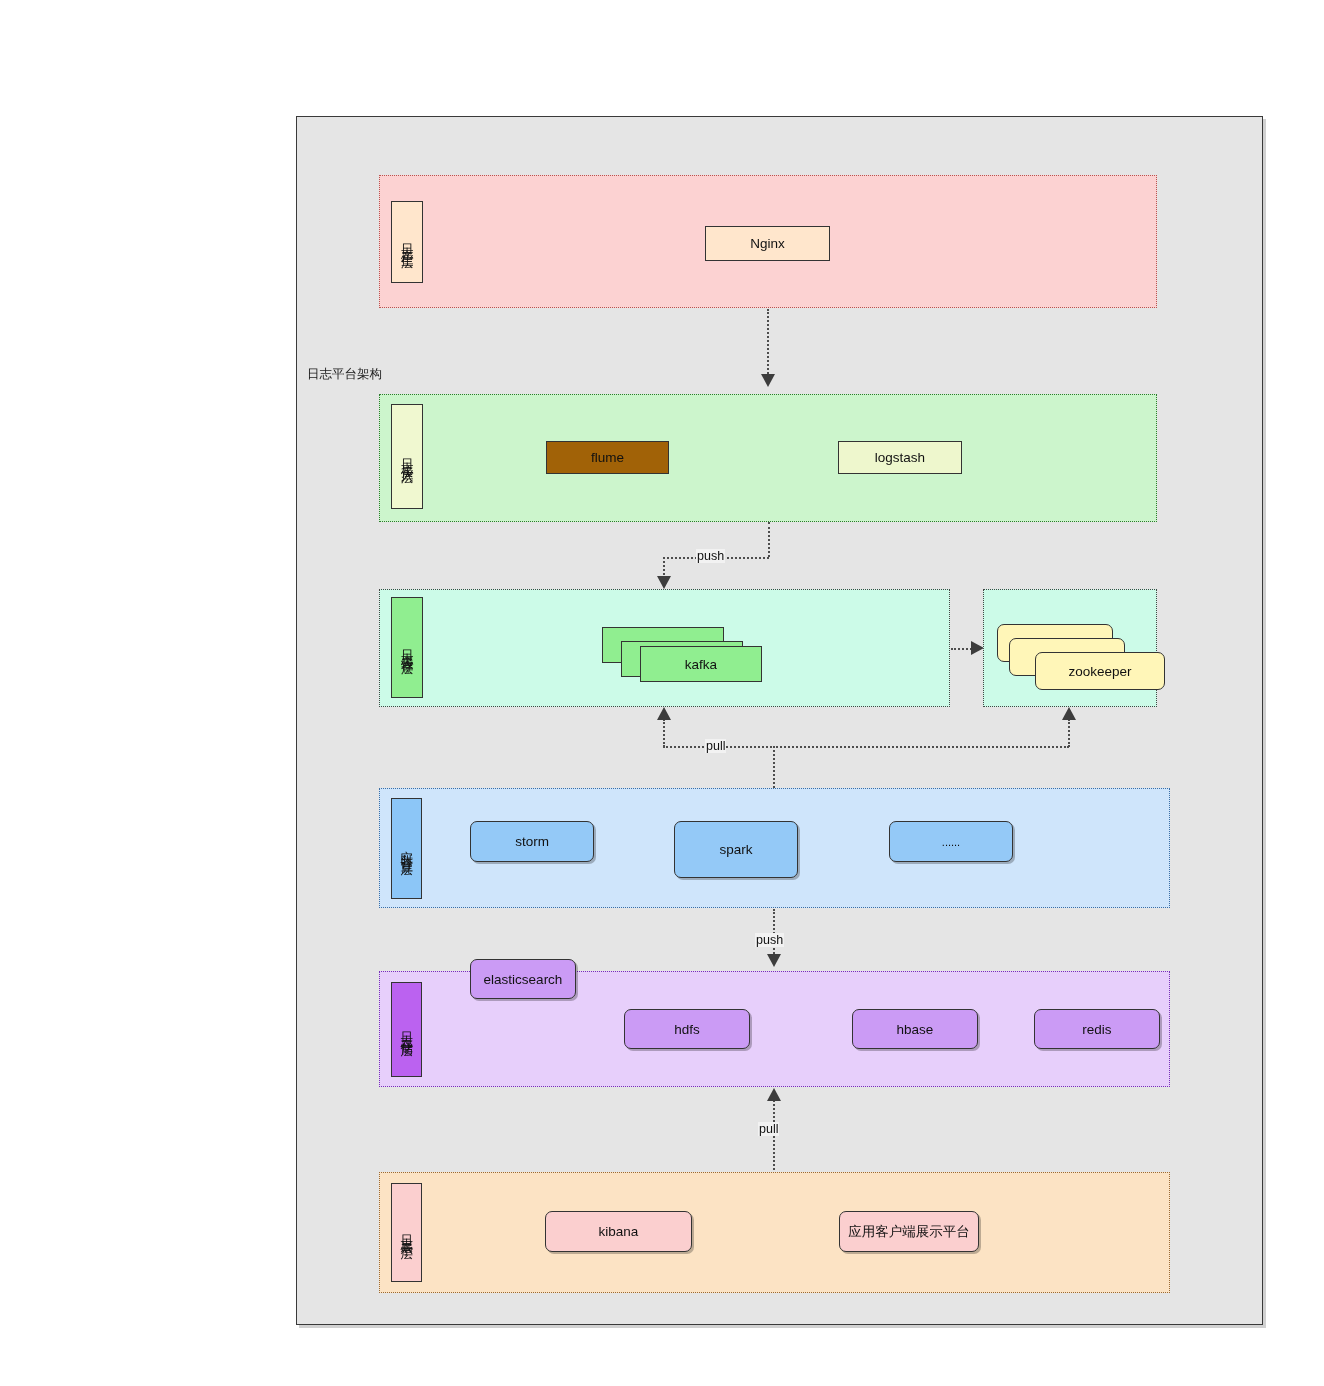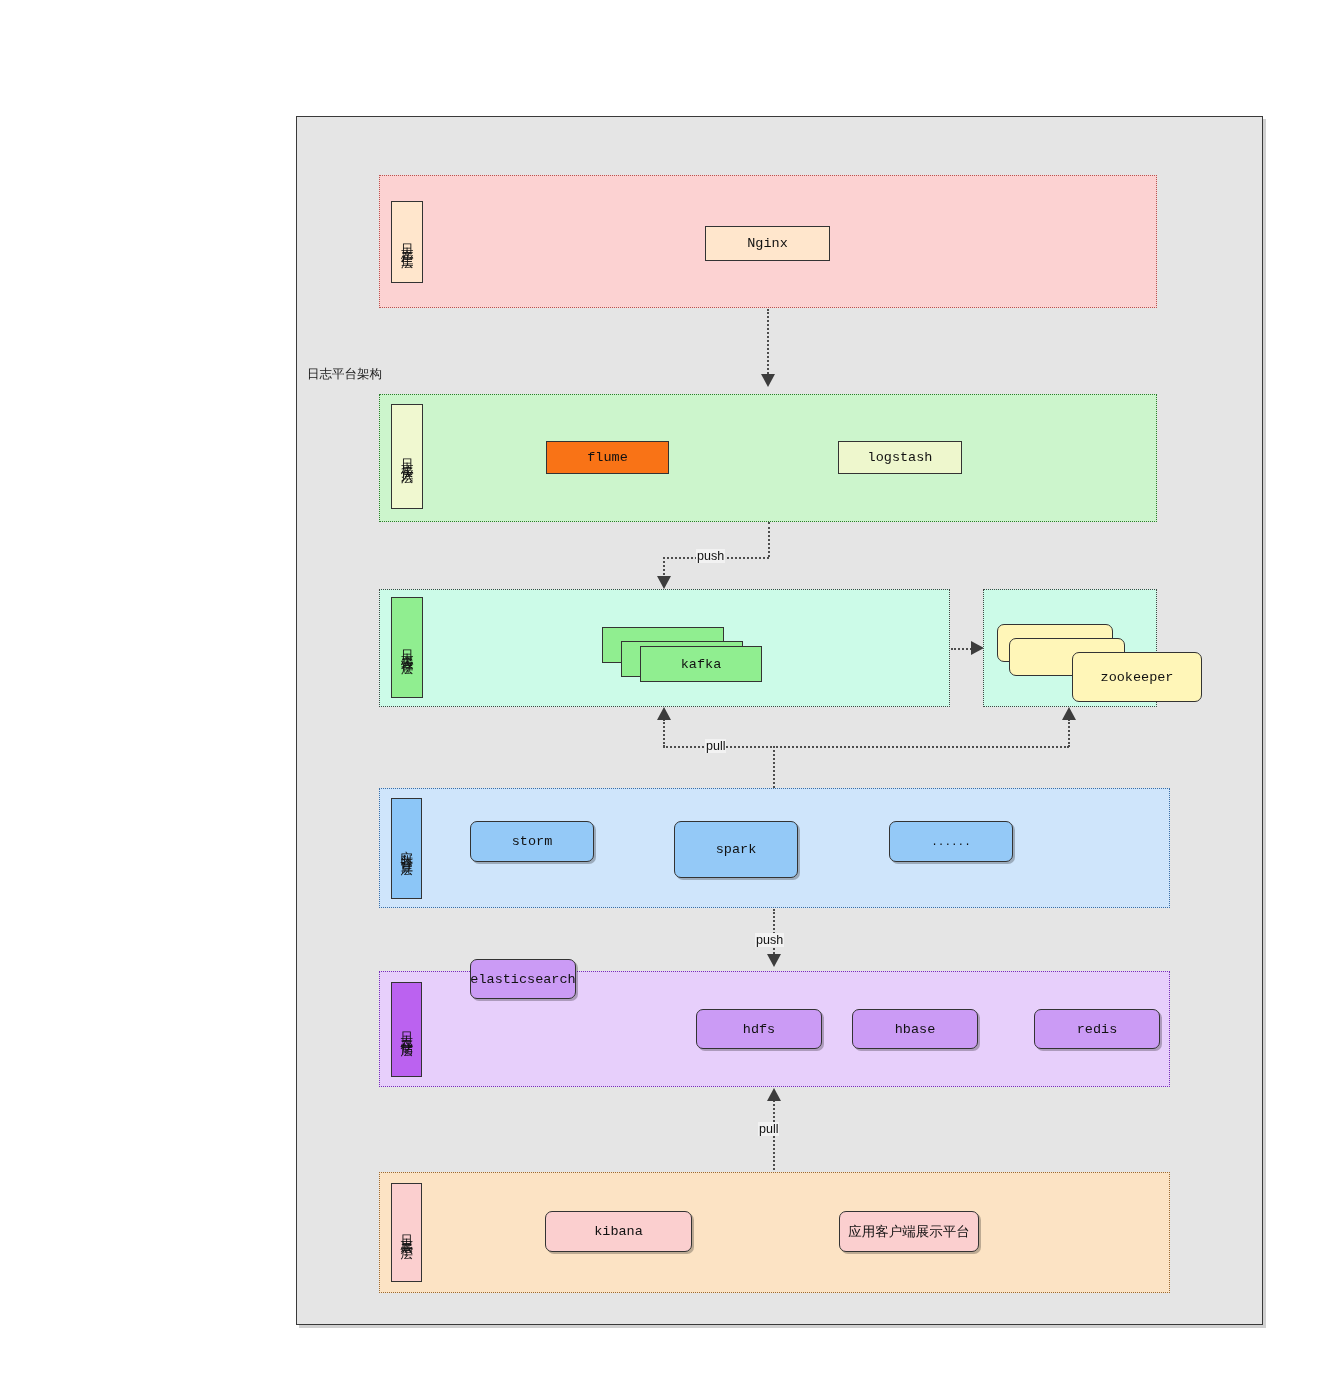--- a/index.html
+++ b/index.html
@@ -67,21 +67,20 @@
   .node {
     position: absolute;
     box-sizing: border-box;
     border: 1.3px solid #333333;
     display: flex;
     align-items: center;
     justify-content: center;
     font-size: 13.5px;
     color: #111111;
     white-space: nowrap;
-    font-family: Liberation Mono, monospace;
   }
   .node.round { border-radius: 7px; }
   .node.shadow { box-shadow: 2px 2px 0 rgba(0,0,0,0.25); }
 
   
   .stack-layer {
     position: absolute;
     box-sizing: border-box;
     border: 1.3px solid #333333;
   }
@@ -136,21 +135,21 @@
 
   <div class="layer" style="left:379px; top:175px; width:778px; height:133px; background:#fcd2d2; border-color:#b85450;"></div>
   <div class="vlabel" style="left:391px; top:201px; width:32px; height:82px; background:#ffe6cc;">日志产生层</div>
   <div class="node" style="left:705px; top:226px; width:125px; height:35px; background:#ffe6cc;">Nginx</div>
 
   <div class="vline" style="left:767px; top:309px; height:68px;"></div>
   <div class="arrow-down" style="left:761px; top:374px;"></div>
 
   <div class="layer" style="left:379px; top:394px; width:778px; height:128px; background:#ccf5cc; border-color:#2d7a2d;"></div>
   <div class="vlabel" style="left:391px; top:404px; width:32px; height:105px; background:#f0f8d0;">日志接入层</div>
-  <div class="node" style="left:546px; top:441px; width:123px; height:33px; background:#f97316;">flume</div>
+  <div class="node" style="left:546px; top:441px; width:123px; height:33px; background:#a16207;">flume</div>
   <div class="node" style="left:838px; top:441px; width:124px; height:33px; background:#eef7cd;">logstash</div>
 
   <div class="vline" style="left:768px; top:522px; height:35px;"></div>
   <div class="hline" style="left:663px; top:557px; width:106px;"></div>
   <div class="vline" style="left:663px; top:557px; height:22px;"></div>
   <div class="arrow-down" style="left:657px; top:576px;"></div>
   <div class="edge-label" style="left:696px; top:549px;">push</div>
 
   <div class="layer" style="left:379px; top:589px; width:571px; height:118px; background:#ccfbe8; border-color:#444444;"></div>
   <div class="vlabel" style="left:391px; top:597px; width:32px; height:101px; background:#90ee90;">日志缓存层</div>
@@ -158,21 +157,21 @@
   <div class="stack-layer" style="left:602px; top:627px; width:122px; height:36px; background:#90ee90;"></div>
   <div class="stack-layer" style="left:621px; top:641px; width:122px; height:36px; background:#90ee90;"></div>
   <div class="node" style="left:640px; top:646px; width:122px; height:36px; background:#90ee90;">kafka</div>
 
   <div class="hline" style="left:951px; top:648px; width:24px;"></div>
   <div class="arrow-right" style="left:971px; top:641px;"></div>
 
   <div class="layer" style="left:983px; top:589px; width:174px; height:118px; background:#ccfbe8; border-color:#444444;"></div>
   <div class="stack-layer" style="left:997px; top:624px; width:116px; height:38px; background:#fff6b8; border-radius:7px;"></div>
   <div class="stack-layer" style="left:1009px; top:638px; width:116px; height:38px; background:#fff6b8; border-radius:7px;"></div>
-  <div class="node round" style="left:1072px; top:652px; width:130px; height:50px; background:#fff6b8;">zookeeper</div>
+  <div class="node round" style="left:1035px; top:652px; width:130px; height:38px; background:#fff6b8;">zookeeper</div>
 
   <div class="vline" style="left:773px; top:746px; height:42px;"></div>
   <div class="hline" style="left:663px; top:746px; width:112px;"></div>
   <div class="hline" style="left:773px; top:746px; width:296px;"></div>
   <div class="vline" style="left:663px; top:719px; height:28px;"></div>
   <div class="arrow-up" style="left:657px; top:707px;"></div>
   <div class="vline" style="left:1068px; top:719px; height:28px;"></div>
   <div class="arrow-up" style="left:1062px; top:707px;"></div>
   <div class="edge-label" style="left:705px; top:739px;">pull</div>
 
@@ -182,21 +181,21 @@
   <div class="node round shadow" style="left:674px; top:821px; width:124px; height:57px; background:#94c9f7;">spark</div>
   <div class="node round shadow" style="left:889px; top:821px; width:124px; height:41px; background:#94c9f7; font-size:11px;">......</div>
 
   <div class="vline" style="left:773px; top:909px; height:48px;"></div>
   <div class="arrow-down" style="left:767px; top:954px;"></div>
   <div class="edge-label" style="left:755px; top:933px;">push</div>
 
   <div class="layer" style="left:379px; top:971px; width:791px; height:116px; background:#e7cffb; border-color:#7731b8;"></div>
   <div class="vlabel" style="left:391px; top:982px; width:31px; height:95px; background:#bb62f0;">日志存储层</div>
   <div class="node round shadow" style="left:470px; top:959px; width:106px; height:40px; background:#cb9bf5;">elasticsearch</div>
-  <div class="node round shadow" style="left:696px; top:1009px; width:126px; height:40px; background:#cb9bf5;">hdfs</div>
+  <div class="node round shadow" style="left:624px; top:1009px; width:126px; height:40px; background:#cb9bf5;">hdfs</div>
   <div class="node round shadow" style="left:852px; top:1009px; width:126px; height:40px; background:#cb9bf5;">hbase</div>
   <div class="node round shadow" style="left:1034px; top:1009px; width:126px; height:40px; background:#cb9bf5;">redis</div>
 
   <div class="vline" style="left:773px; top:1100px; height:74px;"></div>
   <div class="arrow-up" style="left:767px; top:1088px;"></div>
   <div class="edge-label" style="left:758px; top:1122px;">pull</div>
 
   <div class="layer" style="left:379px; top:1172px; width:791px; height:121px; background:#fce3c4; border-color:#9a6a35;"></div>
   <div class="vlabel" style="left:391px; top:1183px; width:31px; height:99px; background:#fbcfcf;">日志展示层</div>
   <div class="node round shadow" style="left:545px; top:1211px; width:147px; height:41px; background:#fbcfcf;">kibana</div>

